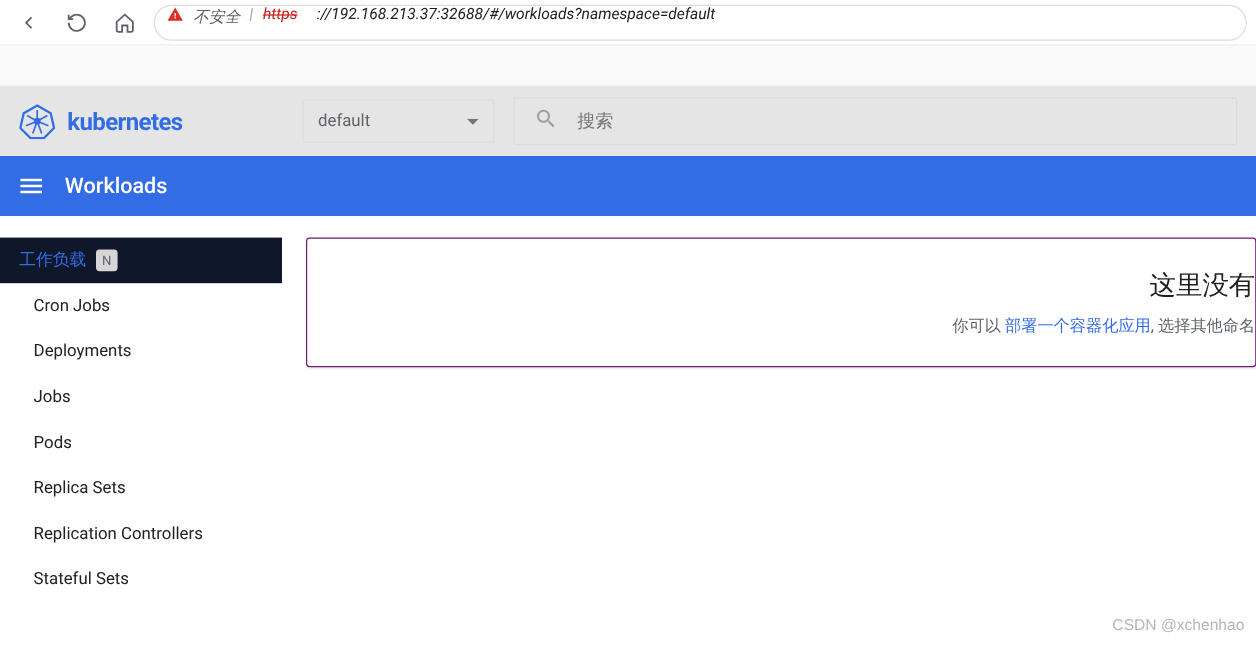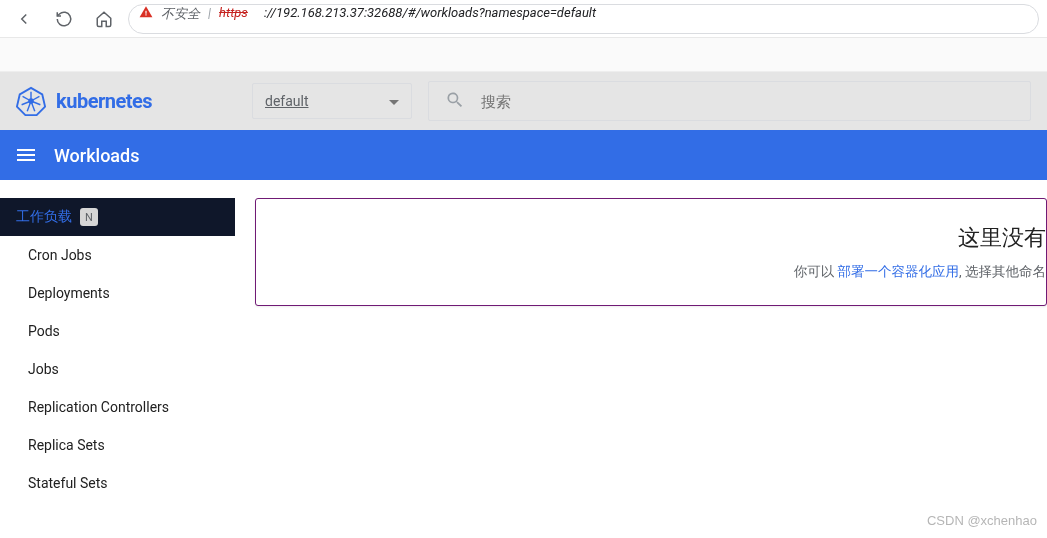--- a/index.html
+++ b/index.html
@@ -13,21 +13,21 @@
     .url-bar .insecure { color: #5f6368; }
     .url-bar .https-strike { text-decoration: line-through; color: #c5221f; }
     .url-bar .url-rest { color: #202124; margin-left: 16px; }
     
     .blur-strip { height: 34px; background: #fafafa; border-bottom: 1px solid #eee; }
     
     .k8s-header { height: 58px; display: flex; align-items: center; padding: 0 16px; gap: 16px; background: #e5e5e5; }
     .logo-wrap { display: flex; align-items: center; gap: 10px; width: 220px; }
     .logo-wheel { width: 30px; height: 30px; }
     .logo-text { font-size: 20px; font-weight: 700; color: #326de6; letter-spacing: -0.5px; }
-    .ns-select { width: 160px; height: 36px; border: 1px solid #dadce0; border-radius: 2px; display: flex; align-items: center; justify-content: space-between; padding: 0 12px; color: #5f6368; cursor: pointer; font-size: 14px; text-decoration: underline; }
+    .ns-select { width: 160px; height: 36px; border: 1px solid #dadce0; border-radius: 2px; display: flex; align-items: center; justify-content: space-between; padding: 0 12px; color: #5f6368; cursor: pointer; font-size: 14px; }
     .search-box { flex: 1; height: 40px; border: 1px solid #dadce0; border-radius: 2px; display: flex; align-items: center; padding: 0 16px; gap: 16px; color: #9aa0a6; }
     .search-box input { border: none; outline: none; font-size: 15px; color: #5f6368; flex: 1; background: transparent; }
     
     .toolbar { height: 50px; background: #326de6; display: flex; align-items: center; padding: 0 14px; gap: 16px; color: #fff; }
     .menu-icon { width: 24px; height: 24px; cursor: pointer; }
     .toolbar-title { font-size: 18px; font-weight: 500; }
     
     .content-area { display: flex; }
     .sidebar { width: 235px; padding-top: 18px; }
     .side-item { height: 38px; display: flex; align-items: center; padding: 0 16px; font-size: 14px; color: #212121; cursor: pointer; }
@@ -132,30 +132,30 @@
       <span>工作负载</span>
       <span class="badge">N</span>
     </div>
     <div class="side-item indent">
         <span>Cron Jobs</span>
       </div>
     <div class="side-item indent">
         <span>Deployments</span>
       </div>
     <div class="side-item indent">
+        <span>Jobs</span>
+      </div>
+    <div class="side-item indent">
         <span>Pods</span>
       </div>
     <div class="side-item indent">
-        <span>Jobs</span>
+        <span>Replica Sets</span>
       </div>
     <div class="side-item indent">
         <span>Replication Controllers</span>
-      </div>
-    <div class="side-item indent">
-        <span>Replica Sets</span>
       </div>
     <div class="side-item indent">
         <span>Stateful Sets</span>
       </div>
 
   </div>
   <div class="main">
     <div class="card">
       <h2>这里没有</h2>
       <p>

